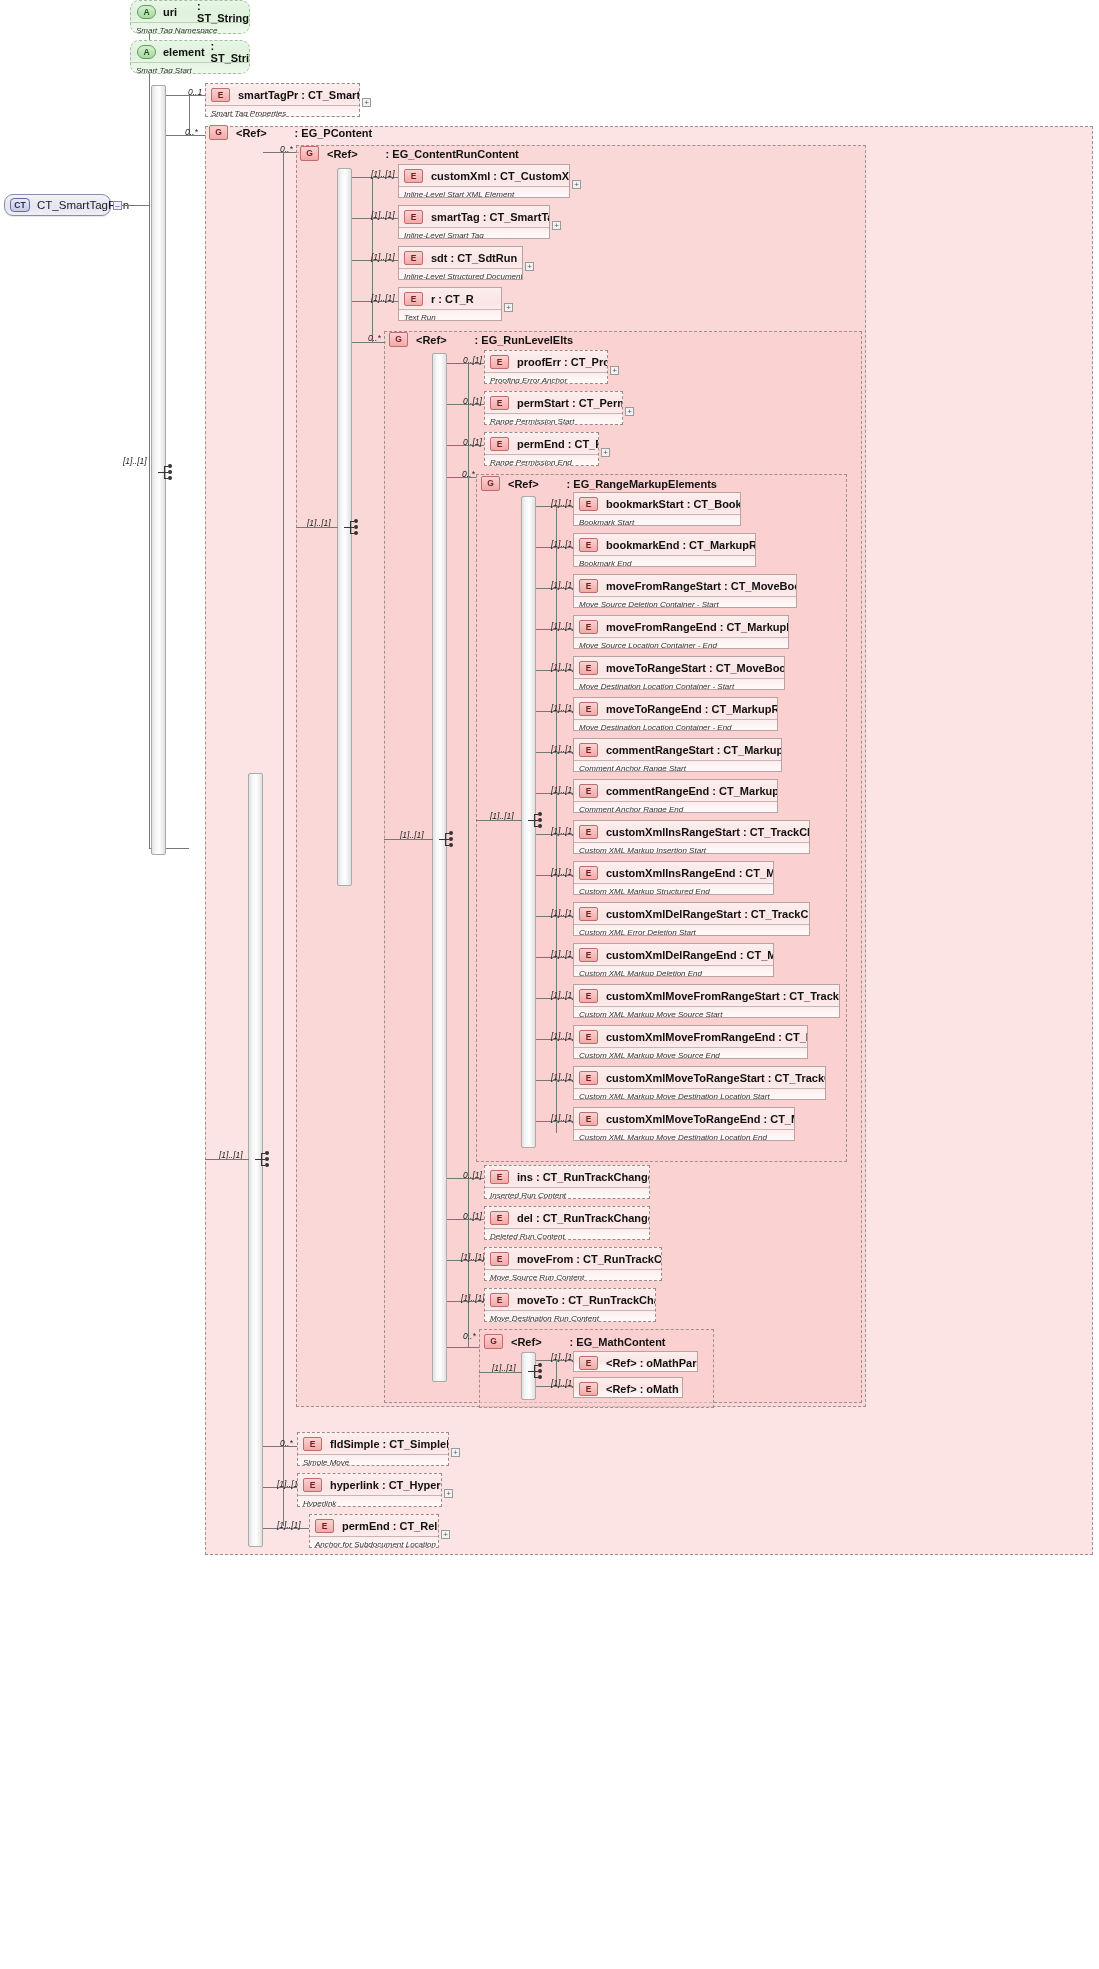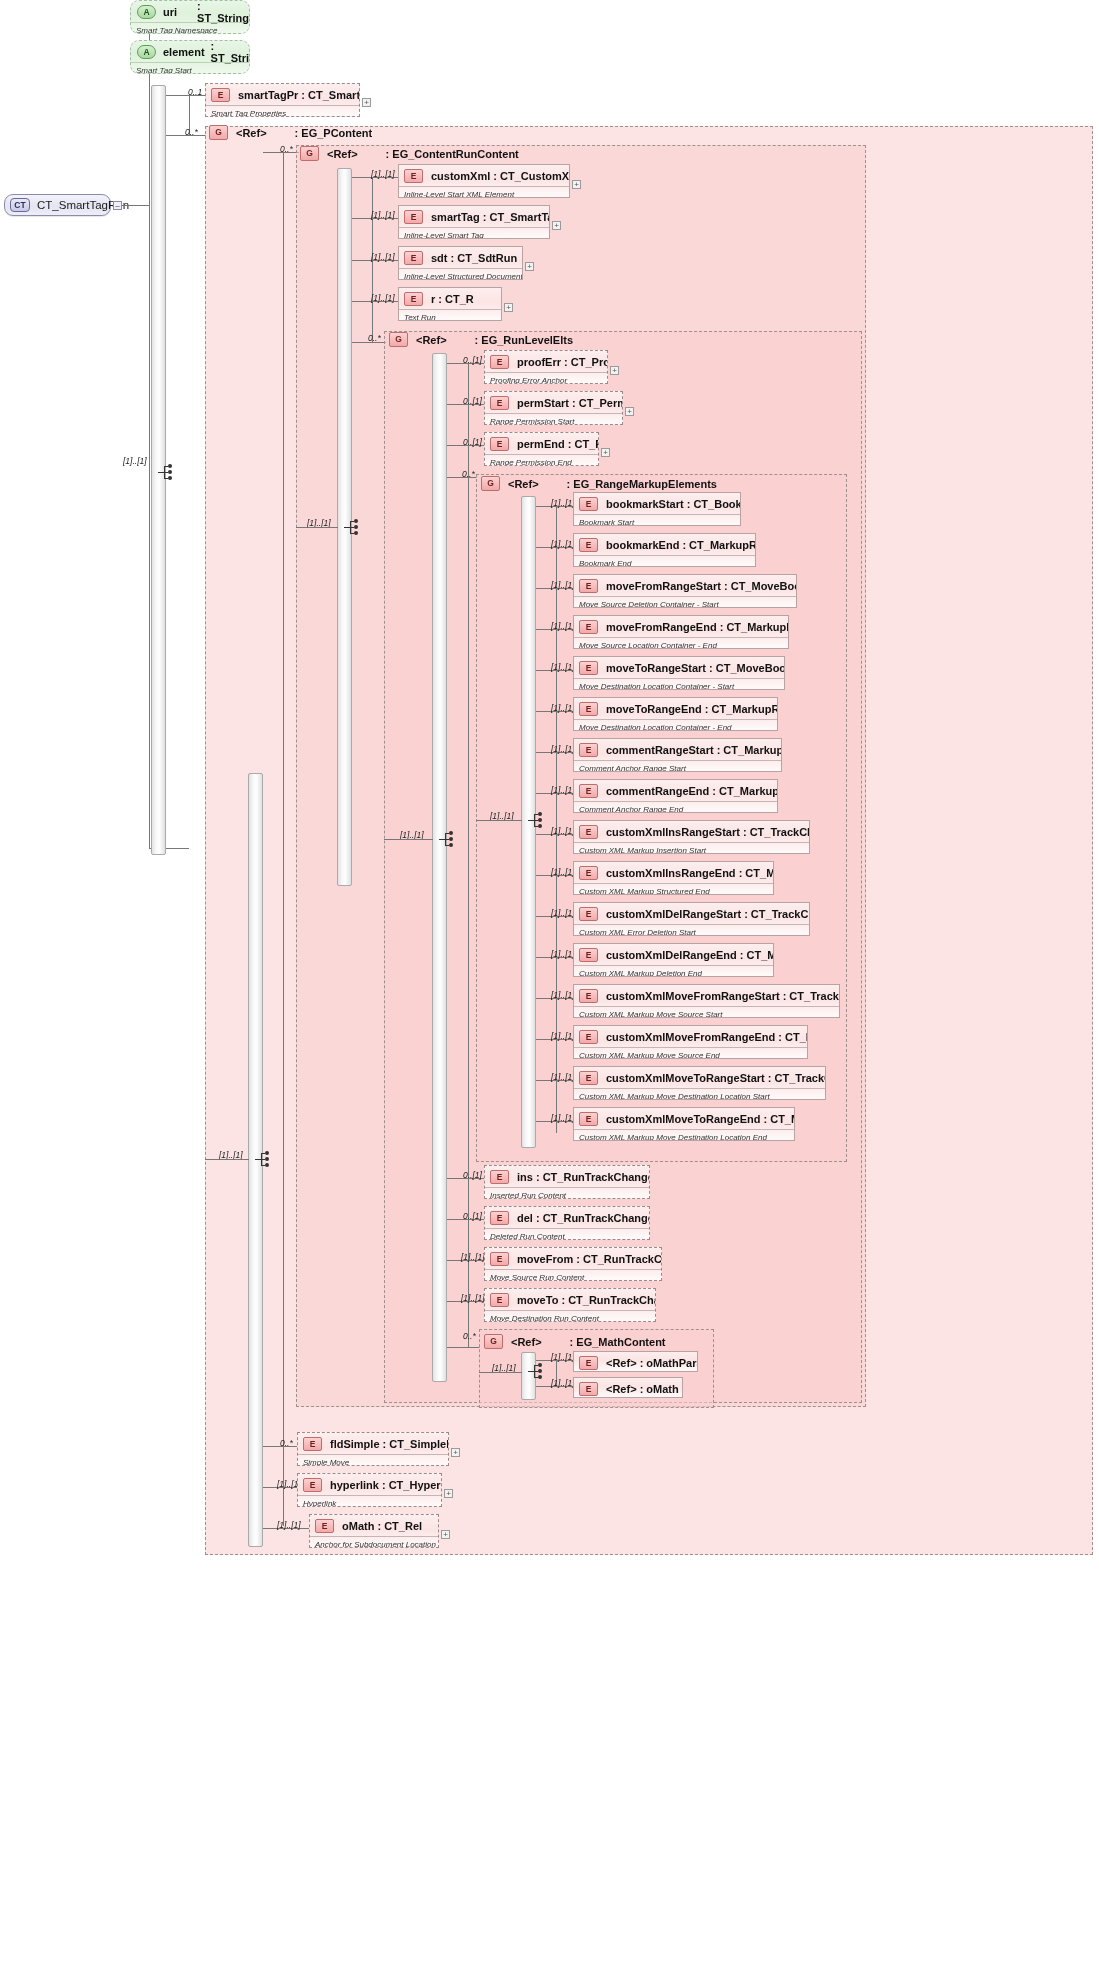--- a/index.html
+++ b/index.html
@@ -645,19 +645,19 @@
     </div>
     <div class="doc">Hyperlink</div>
   </div>
   <div class="plus" style="left:444px;top:1489px;">+</div>
 
   <div class="h" style="left:263px;top:1528px;width:48px;"></div>
   <div class="card" style="left:277px;top:1520px;">[1]..[1]</div>
   <div class="elbox dashed abs" style="left:309px;top:1514px;width:130px;height:34px;">
     <div class="hdr">
       <span class="ebadge">E</span>
-      <span class="nm">oMath   : CT_Rel</span>
+      <span class="nm">permEnd   : CT_Rel</span>
     </div>
     <div class="doc">Anchor for Subdocument Location</div>
   </div>
   <div class="plus" style="left:441px;top:1530px;">+</div>
 
 </div>
 
 </body></html>

